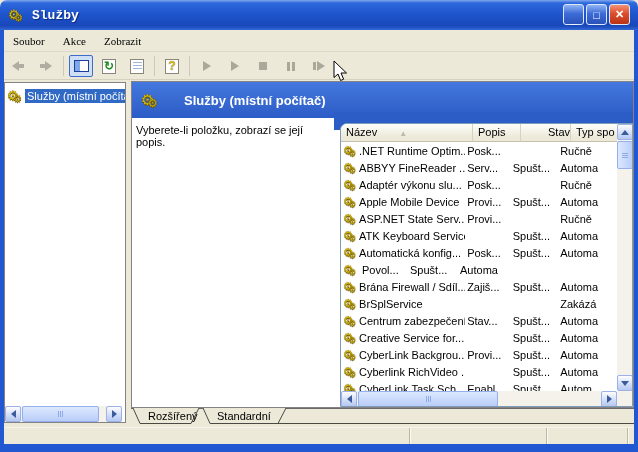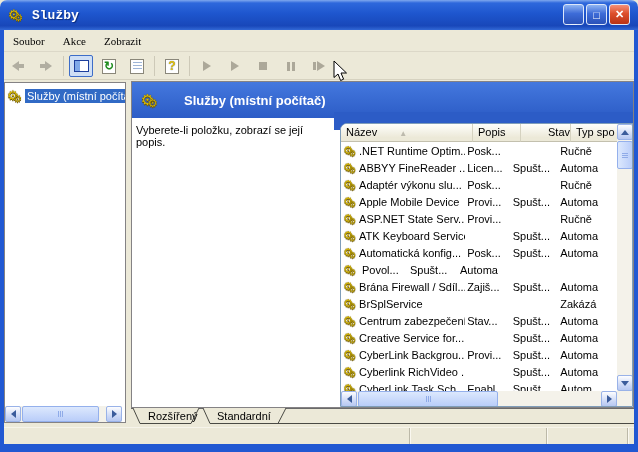--- a/index.html
+++ b/index.html
@@ -258,21 +258,21 @@
     <span class="gears">⚙<i>⚙</i></span>
     <span class="c name">.NET Runtime Optim...</span>
     <span class="c popis">Posk...</span>
     <span class="c stav"></span>
     <span class="c typ">Ručně</span>
   </div>
 
   <div class="trow">
     <span class="gears">⚙<i>⚙</i></span>
     <span class="c name">ABBYY FineReader ...</span>
-    <span class="c popis">Licen...</span>
+    <span class="c popis">Serv...</span>
     <span class="c stav">Spušt...</span>
     <span class="c typ">Automa</span>
   </div>
 
   <div class="trow">
     <span class="gears">⚙<i>⚙</i></span>
     <span class="c name">Adaptér výkonu slu...</span>
     <span class="c popis">Posk...</span>
     <span class="c stav"></span>
     <span class="c typ">Ručně</span>

